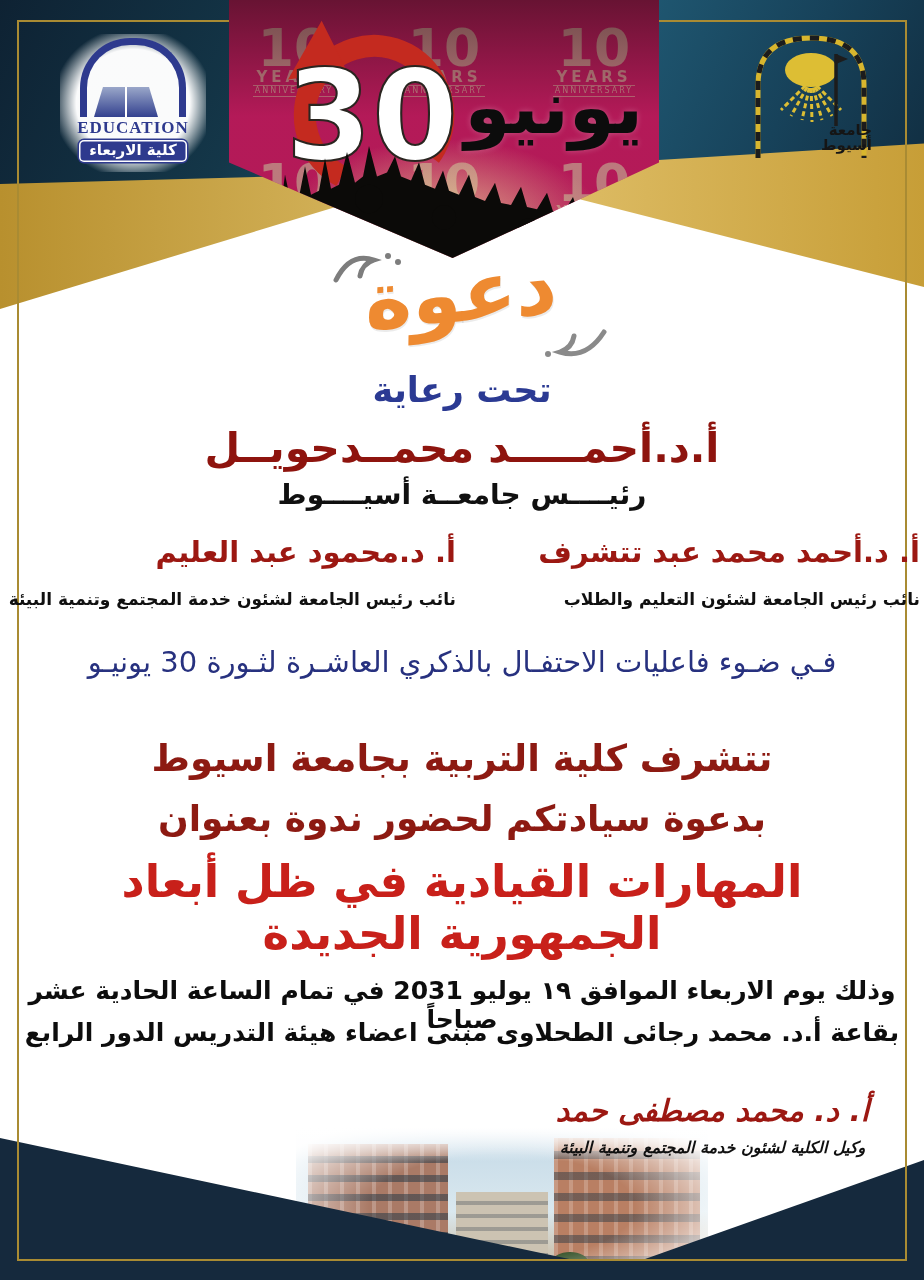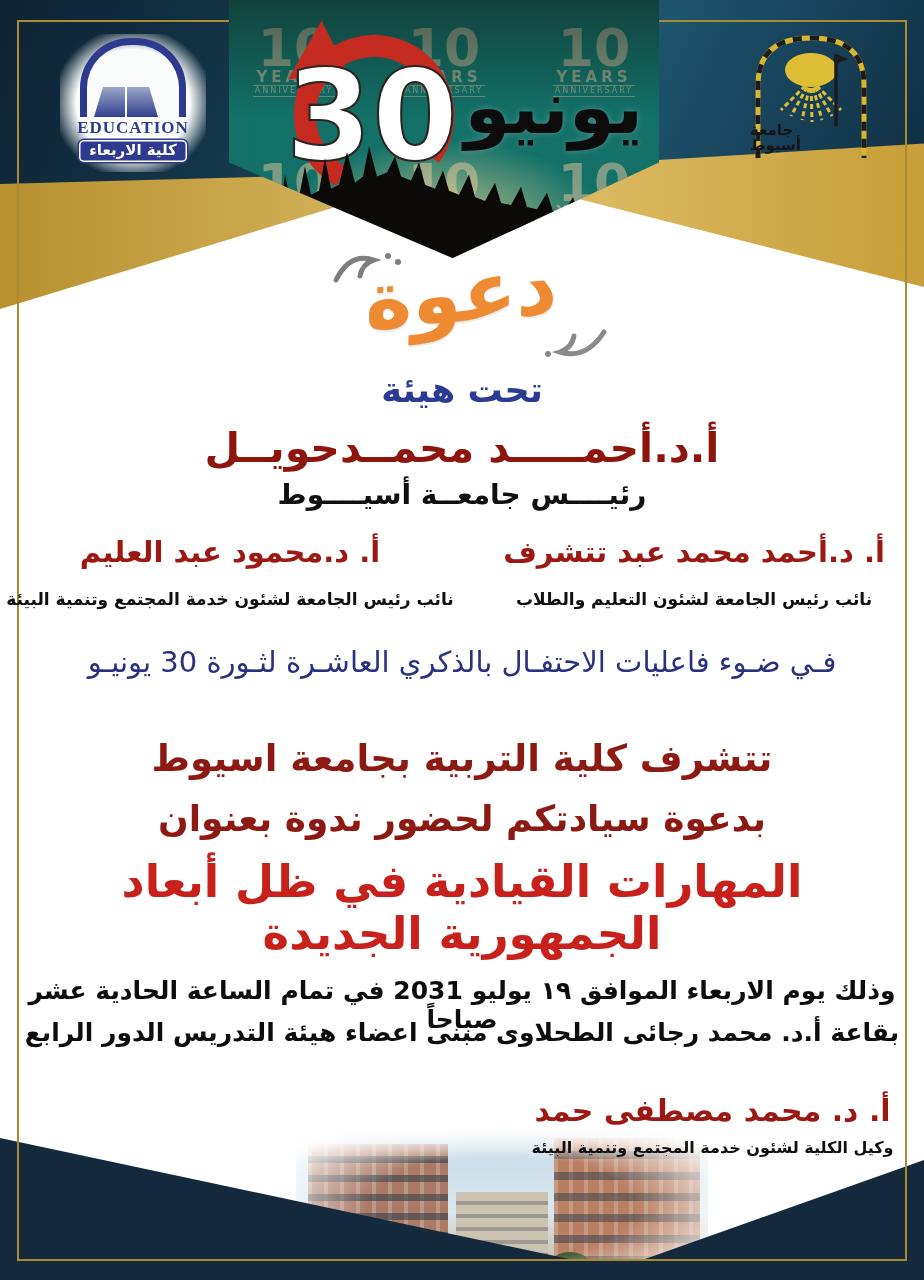--- a/index.html
+++ b/index.html
@@ -16,21 +16,21 @@
     clip-path:polygon(0 59%,49% 55%,0 99%);}
   .gold-right{left:0;top:0;width:924px;height:312px;z-index:1;
     background:linear-gradient(270deg,#c79e37,#ecd083 65%,#d8b255);
     clip-path:polygon(100% 46%,51% 55%,100% 92%);}
 
   
   .gold-frame{left:17px;top:20px;width:886px;height:1237px;z-index:2;
     border:2px solid #a98b33;}
 
   
-  .hero{left:229px;top:0;width:430px;height:258px;z-index:3;background:#0f766e;overflow:hidden;
+  .hero{left:229px;top:0;width:430px;height:258px;z-index:3;background:#be185d;overflow:hidden;
     clip-path:polygon(0 0,100% 0,100% 63%,52% 100%,0 63%);text-align:right;}
   .pattern-grid{position:absolute;left:-10px;top:-6px;width:450px;height:270px;display:grid;
     grid-template-columns:repeat(3,1fr);grid-template-rows:repeat(2,1fr);}
   .tile{display:flex;flex-direction:column;align-items:center;justify-content:center;
     color:rgba(205,192,158,.62);line-height:1;}
   .t-num{font-size:52px;font-weight:bold;line-height:.85;}
   .t-l1{font-size:15px;letter-spacing:4px;font-weight:bold;}
   .t-l2{font-size:8px;letter-spacing:2px;border-top:1px solid rgba(205,192,158,.5);
     border-bottom:1px solid rgba(205,192,158,.5);padding:1px 2px;}
   .hero-glow{position:absolute;inset:0;
@@ -49,45 +49,45 @@
     border-radius:50px 50px 0 0;position:relative;margin-top:4px;}
   .edu-trap{position:absolute;left:7px;bottom:0;width:64px;height:30px;
     clip-path:polygon(14% 0,86% 0,100% 100%,0 100%);
     background:linear-gradient(180deg,#9aa7c9,#33418f);}
   .edu-trap::after{content:"";position:absolute;left:49%;top:0;width:2px;height:100%;background:#fff;}
   .edu-word{color:#2e3a8e;font-family:"Liberation Serif",serif;font-size:17px;font-weight:bold;
     letter-spacing:1px;margin-top:1px;}
   .edu-tag{background:#2e3a8e;color:#fff;font-size:15px;font-weight:bold;border-radius:5px;
     padding:1px 10px 3px;margin-top:2px;box-shadow:inset 0 0 0 1.5px #fff,0 0 0 1.5px #2e3a8e;}
   .logo-univ{left:750px;top:30px;width:122px;height:132px;z-index:4;}
-  .univ-text{position:absolute;left:0;right:0;bottom:8px;text-align:left;color:#151515;
+  .univ-text{position:absolute;left:0;right:0;bottom:8px;text-align:right;color:#151515;
     font-weight:900;font-size:15px;line-height:1.05;}
 
   
   .center{left:0;width:924px;text-align:center;}
   .daawa-wrap{top:250px;height:120px;z-index:5;}
   .daawa{display:inline-block;font-size:80px;font-weight:bold;color:#ee8a31;
     transform:rotate(-5deg) skewX(-6deg);line-height:1.1;text-shadow:1px 2px 0 rgba(0,0,0,.08);}
   .daawa-orn{position:absolute;pointer-events:none;}
   .patronage{top:370px;font-size:35px;font-weight:bold;color:#2b3a93;}
   .patron-name{top:424px;font-size:41px;font-weight:bold;color:#8e140e;}
   .patron-title{top:478px;font-size:28px;font-weight:bold;color:#101010;}
-  .vp{top:535px;width:452px;text-align:center;z-index:5;}
+  .vp{top:535px;width:452px;text-align:right;z-index:5;}
   .vp-r{left:468px;} .vp-l{left:4px;}
   .vp-name{font-size:29px;font-weight:bold;color:#9c1812;line-height:1.2;}
   .vp-title{font-size:17px;font-weight:bold;color:#101010;margin-top:19px;}
   .occasion{top:645px;font-size:29px;font-weight:normal;color:#27317f;}
   .host1{top:737px;font-size:37px;font-weight:bold;color:#8d1a12;}
   .host2{top:798px;font-size:36px;font-weight:bold;color:#8d1a12;}
   .sem-title{top:856px;left:22px;width:880px;text-align:center;
     font-size:45px;font-weight:bold;color:#c8201a;line-height:1.15;}
   .dt-line{top:976px;font-size:25px;font-weight:bold;color:#0d0d0d;}
   .venue-line{top:1018px;font-size:25px;font-weight:bold;color:#0d0d0d;}
   .sig{z-index:6;text-align:center;}
-  .sig-r{left:505px;top:1094px;width:415px;}
+  .sig-r{left:505px;top:1094px;width:415px;font-style:italic;}
   .sig-l{left:8px;top:1108px;width:400px;}
   .sig-name{font-size:30px;font-weight:bold;color:#9c1812;line-height:1.15;}
   .sig-title{font-size:16px;font-weight:bold;color:#101010;margin-top:9px;}
   .sig-l .sig-title{font-size:18px;}
 
   
   .photo{left:296px;top:1128px;width:412px;height:152px;z-index:0;overflow:hidden;
     background:linear-gradient(180deg,#c2d8e6 0%,#dae8ef 55%,#cfc8b8 80%,#c5bdae 100%);}
   .bldg{position:absolute;}
   .bldg-l{left:12px;top:16px;width:140px;height:122px;
@@ -213,21 +213,21 @@
       <circle cx="58" cy="10" r="3" fill="#7d7d7d"></circle>
         <circle cx="68" cy="16" r="3" fill="#7d7d7d"></circle>
     </svg>
     <span class="daawa" dir="rtl">دعوة</span>
     <svg class="daawa-orn" style="left:520px;top:74px;width:90px;height:40px;" viewBox="0 0 90 40">
       <path d="M84,8 Q66,36 40,28 Q52,24 54,12" fill="none" stroke="#8a8a8a" stroke-width="5" stroke-linecap="round"></path>
       <circle cx="28" cy="30" r="3" fill="#8a8a8a"></circle>
     </svg>
   </div>
 
-  <div class="abs center patronage" dir="rtl">تحت هيئة</div>
+  <div class="abs center patronage" dir="rtl">تحت رعاية</div>
 
   <div class="abs center patron-name" dir="rtl">أ.د.أحمـــــد محمــدحويــل</div>
   <div class="abs center patron-title" dir="rtl">رئيــــس جامعــة أسيــــوط</div>
 
   <div class="abs vp vp-r" dir="rtl">
     <div class="vp-name">أ. د.أحمد محمد عبد تتشرف</div>
     <div class="vp-title">نائب رئيس الجامعة لشئون التعليم والطلاب</div>
   </div>
   <div class="abs vp vp-l" dir="rtl">
     <div class="vp-name">أ. د.محمود عبد العليم</div>

